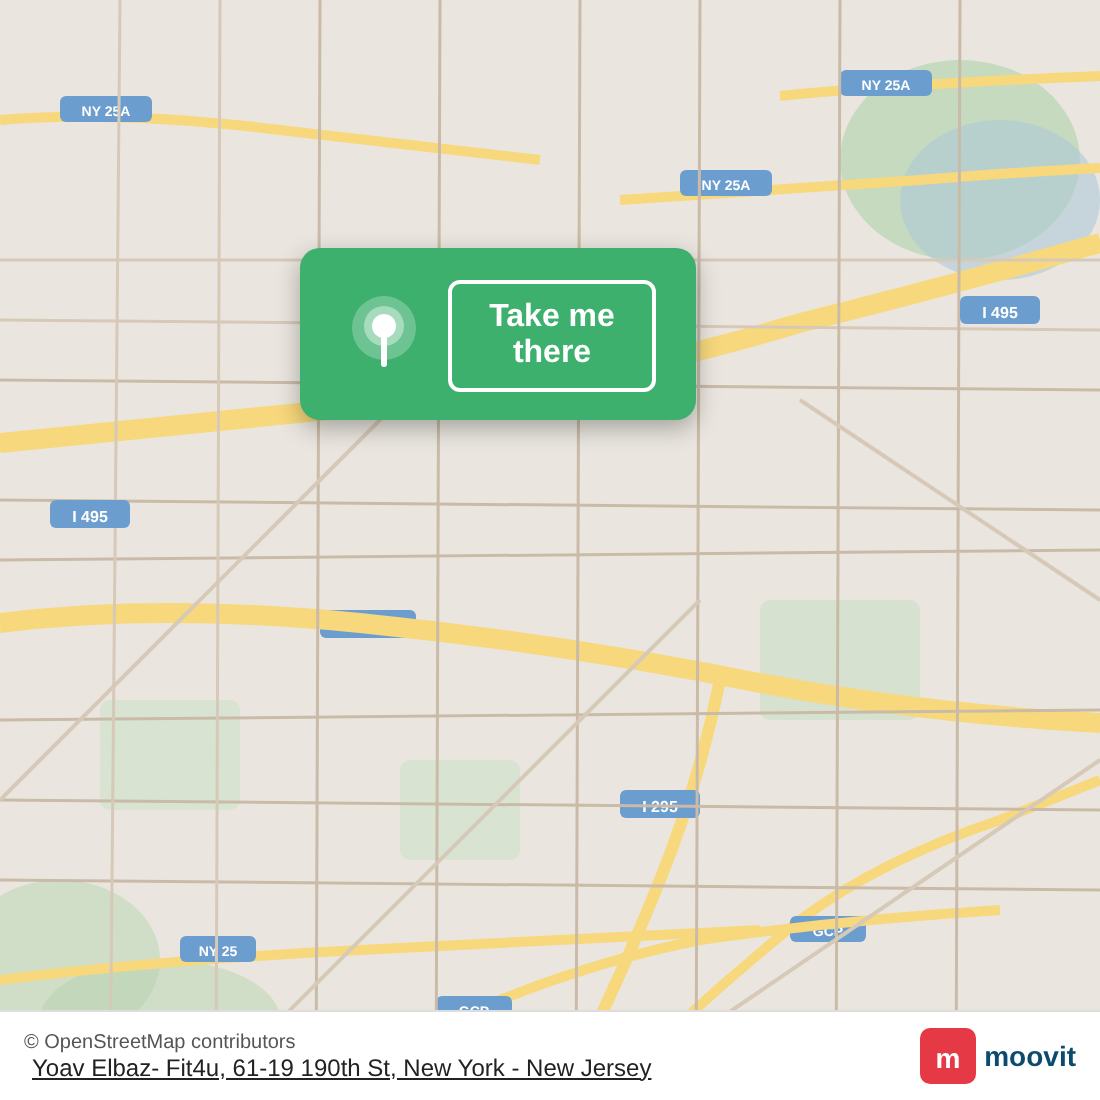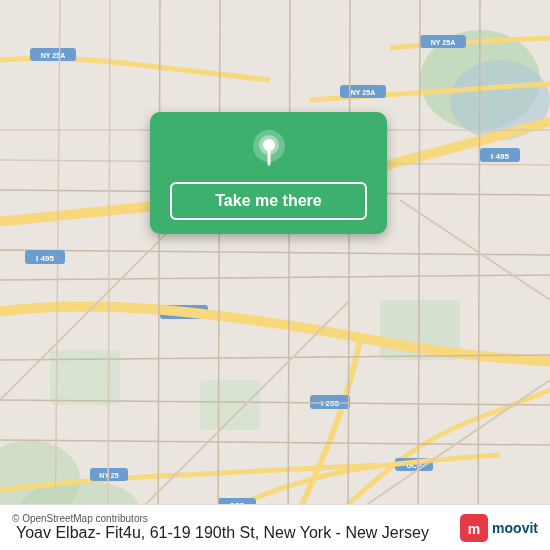--- a/index.html
+++ b/index.html
@@ -22,28 +22,28 @@
     
     #map-svg {
       position: absolute;
       top: 0; left: 0;
       width: 100%; height: 100%;
     }
 
     
     #take-me-there-card {
       position: absolute;
-      top: 112px;
+      top: 124px;
       left: 150px;
-      width: 237px;
+      width: 198px;
       background-color: #3db06e;
       border-radius: 10px;
       padding: 16px 20px 14px;
       display: flex;
-      flex-direction: column;
+      flex-direction: row;
       align-items: center;
       gap: 10px;
       box-shadow: 0 4px 12px rgba(0,0,0,0.3);
     }
 
     #location-pin-icon {
       width: 44px;
       height: 44px;
       display: flex;
       align-items: center;
@@ -77,25 +77,26 @@
       border-top: 1px solid #ddd;
       z-index: 10;
     }
 
     #attribution-text {
       font-size: 10px;
       color: #555;
     }
 
     #address-text {
-      font-size: 16px;
+      font-size: 12px;
       color: #222;
       font-weight: 500;
       flex: 1;
       margin-left: 4px;
+      text-decoration: underline;
     }
 
     #moovit-logo {
       display: flex;
       align-items: center;
       gap: 4px;
     }
 
     #moovit-icon {
       width: 28px;

